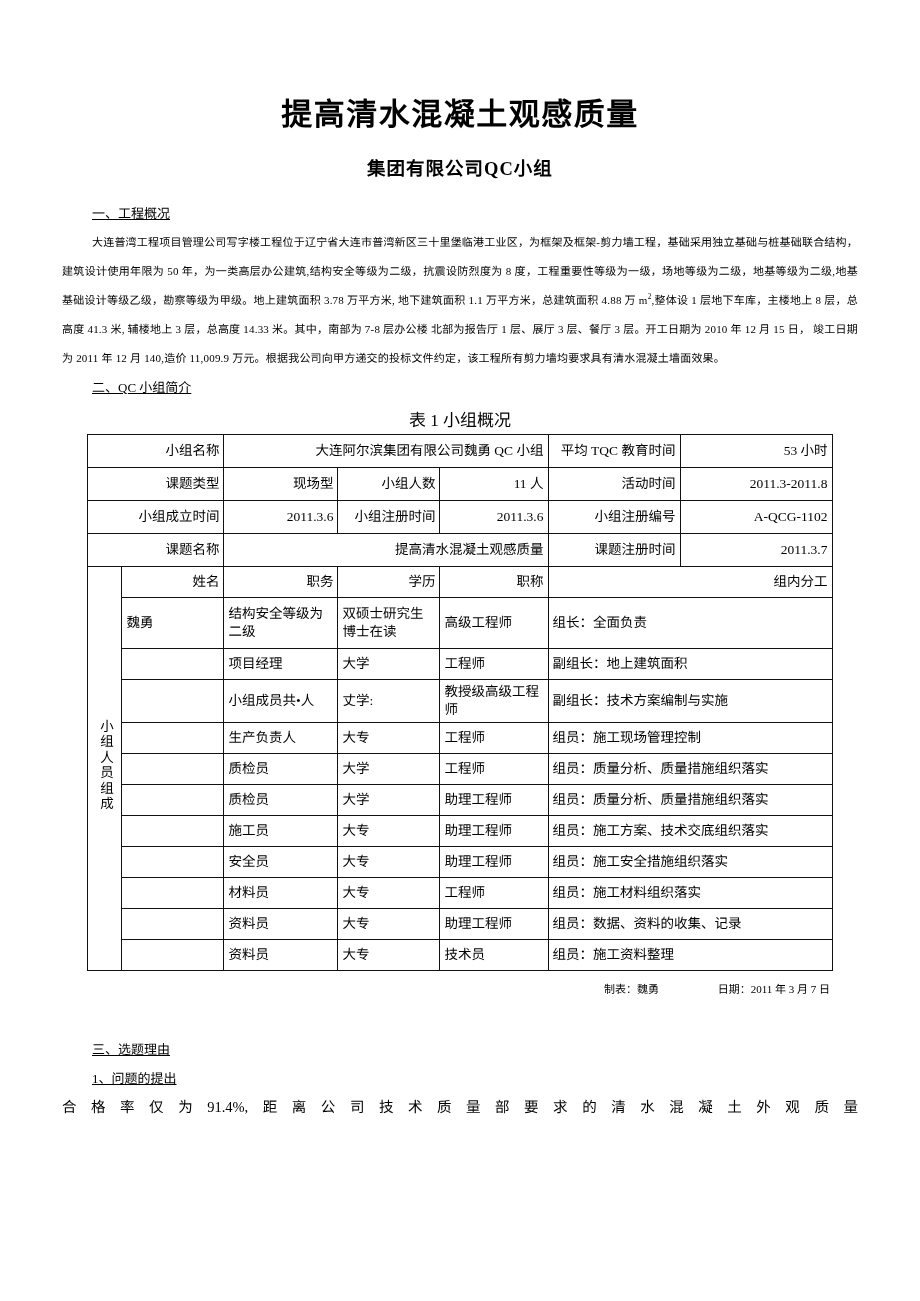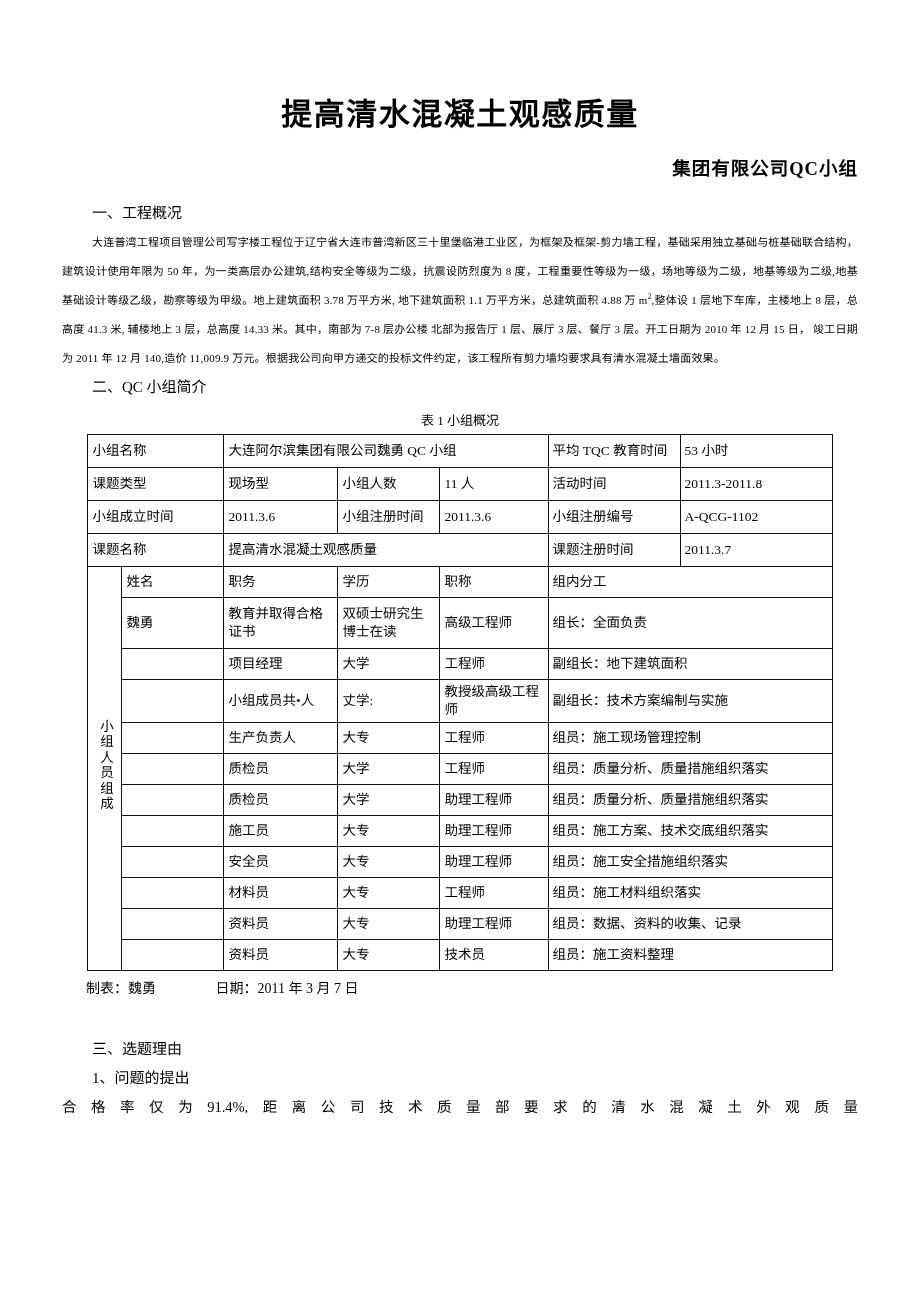--- a/index.html
+++ b/index.html
@@ -34,35 +34,36 @@
     text-align: center;
     font-size: 31px;
     font-weight: bold;
     letter-spacing: 1.5px;
     margin: 0;
     padding-top: 96px;
     line-height: 1.25;
     font-family: "Liberation Serif", "DejaVu Serif", serif;
   }
   .doc-subtitle {
-    text-align: right;
+    text-align: center;
     font-size: 18.5px;
     font-weight: bold;
     letter-spacing: 1px;
     margin: 0;
     padding-top: 22px;
     line-height: 1.3;
   }
 
   
   .sec-head {
-    font-size: 15px;
+    font-size: 13px;
     line-height: 29px;
     margin: 0;
     text-indent: 30px;
+    text-decoration: underline;
   }
   .para {
     font-size: 11px;
     line-height: 29px;
     margin: 0;
     text-indent: 30px;
     text-align: justify;
     text-justify: inter-ideograph;
   }
   .spaced {
@@ -82,39 +83,39 @@
     text-indent: 0;
     display: flex;
     justify-content: space-between;
     white-space: nowrap;
   }
   .stretch-line > span { display: inline-block; }
 
   
   .tbl-caption {
     text-align: center;
-    font-size: 13px;
+    font-size: 17px;
     line-height: 22px;
     margin: 0 0 2px 0;
   }
   table.qc {
     border-collapse: collapse;
     width: 744px;
     margin: 0 auto;
     table-layout: fixed;
   }
   table.qc td {
     border: 1px solid #111111;
     font-size: 13.5px;
     line-height: 1.35;
     padding: 3px 4px;
     vertical-align: middle;
     word-break: break-all;
   }
-  td.c { text-align: left; }
+  td.c { text-align: right; }
   td.l { text-align: left; padding-left: 6px; }
   td.hrow { height: 26px; }
   td.mrow { height: 24px; }
   .vert-label {
     writing-mode: vertical-rl;
     text-orientation: upright;
     letter-spacing: 2px;
     display: inline-block;
     font-size: 13.5px;
     line-height: 1.05;
@@ -122,23 +123,23 @@
   td.vcell {
     text-align: center;
     vertical-align: middle;
     padding: 0;
   }
   .tall { height: 44px; }
 
   .sign-row {
     width: 744px;
     margin: 6px auto 0 auto;
-    font-size: 14px;
+    font-size: 11px;
     line-height: 24px;
-    text-align: left;
+    text-align: right;
     padding-right: 4px;
   }
   .sign-row .maker { margin-right: 56px; }
 </style>
 </head>
 <body>
 
 <div id="page">
   <div class="content">
 
@@ -204,31 +205,31 @@
           <td class="vcell" rowspan="12"><span class="vert-label">小组人员组成</span></td>
           <td class="c mrow">姓名</td>
           <td class="c mrow">职务</td>
           <td class="c mrow">学历</td>
           <td class="c mrow">职称</td>
           <td class="c mrow" colspan="2">组内分工</td>
         </tr>
 
         <tr>
           <td class="l tall">魏勇</td>
-          <td class="l tall">教育并取得合格证书</td>
+          <td class="l tall">结构安全等级为二级</td>
           <td class="l tall">双硕士研究生博士在读</td>
           <td class="l tall">高级工程师</td>
           <td class="l tall" colspan="2">组长：全面负责</td>
         </tr>
         <tr>
           <td class="l mrow"></td>
           <td class="l mrow">项目经理</td>
           <td class="l mrow">大学</td>
           <td class="l mrow">工程师</td>
-          <td class="l mrow" colspan="2">副组长：地下建筑面积</td>
+          <td class="l mrow" colspan="2">副组长：地上建筑面积</td>
         </tr>
         <tr>
           <td class="l mrow"></td>
           <td class="l mrow">小组成员共•人</td>
           <td class="l mrow">丈学:</td>
           <td class="l mrow">教授级高级工程师</td>
           <td class="l mrow" colspan="2">副组长：技术方案编制与实施</td>
         </tr>
         <tr>
           <td class="l mrow"></td>

